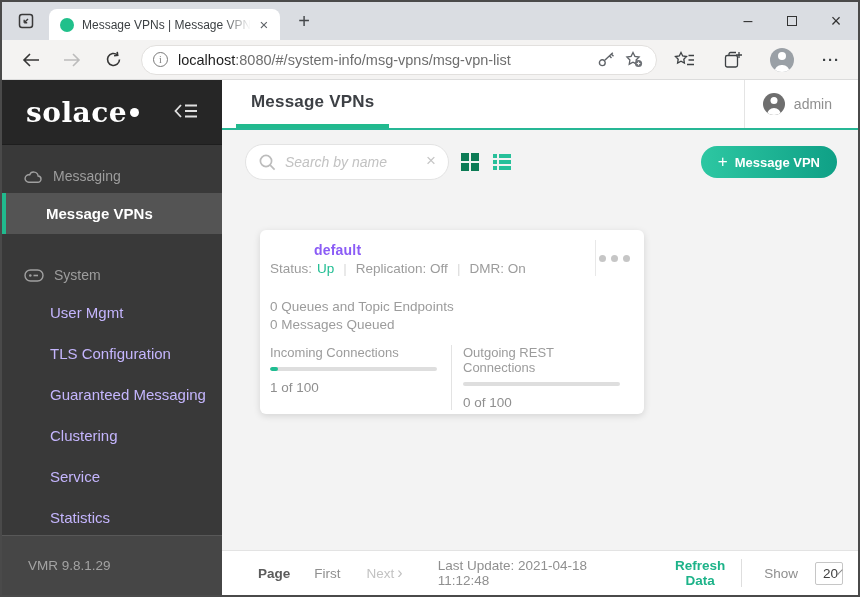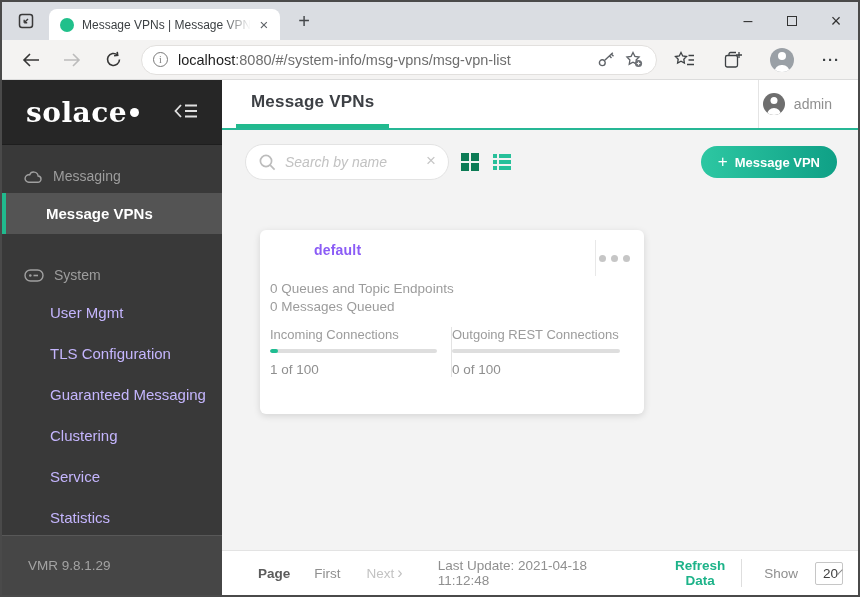--- a/index.html
+++ b/index.html
@@ -49,21 +49,21 @@
   .nav-section .label { color:#9d9d9d; font-size:14px; }
   .nav-item { height:41px; display:flex; align-items:center; padding-left:44px; font-size:15px; color:#c4b5fd; cursor:pointer; border-left:4px solid transparent; }
   .nav-item.selected { background:#545454; border-left-color:#21ba8e; font-weight:bold; color:#fff; padding-left:40px; }
   .section-gap { height:24px; }
   .sidebar-footer { flex:none; height:60px; background:#464646; border-top:1px solid #585858; display:flex; align-items:center; padding-left:26px; color:#a3a3a3; font-size:13.5px; }
 
   
   .main { flex:1; display:flex; flex-direction:column; min-width:0; background:#f3f3f3; }
   .main-header { height:48px; background:#fff; display:flex; align-items:stretch; flex:none; }
   .page-tab { margin-left:14px; padding:0 15px; display:flex; align-items:center; border-bottom:4px solid #21ba8e; font-size:17px; font-weight:bold; color:#3d4045; letter-spacing:.2px; }
-  .admin-box { margin-left:auto; border-left:1px solid #e4e4e4; display:flex; align-items:center; gap:9px; padding:0 26px 0 4px; }
+  .admin-box { margin-left:auto; border-left:1px solid #e4e4e4; display:flex; align-items:center; gap:9px; padding:0 26px 0 18px; }
   .admin-avatar { width:22px; height:22px; border-radius:50%; background:#6e6e6e; position:relative; overflow:hidden; }
   .avatar-head { position:absolute; width:7px; height:7px; background:#fff; border-radius:50%; left:50%; top:4px; transform:translateX(-50%); }
   .avatar-body { position:absolute; width:14px; height:9px; background:#fff; border-radius:7px 7px 0 0; left:50%; bottom:-2px; transform:translateX(-50%); }
   .profile-avatar .avatar-head { width:8px; height:8px; top:4px; }
   .profile-avatar .avatar-body { width:15px; height:10px; bottom:-3px; }
   .admin-name { font-size:14px; color:#8f8f8f; }
   .accent-line { height:2px; background:#26b795; flex:none; }
 
   .content { flex:1; min-height:0; }
   .actions-row { display:flex; align-items:center; padding:14px 21px 0 23px; }
@@ -85,21 +85,21 @@
   .vpn-card { width:384px; height:184px; background:#fff; border-radius:6px; margin:50px 0 0 38px; box-shadow:0 2px 7px rgba(0,0,0,.13); padding:12px 10px 0 10px; position:relative; }
   .card-title { font-size:14px; font-weight:bold; color:#8b5cf6; letter-spacing:.2px;margin-left:44px; }
   .card-status { margin-top:3px; font-size:13.5px; color:#9c9c9c; display:flex; align-items:center; }
   .status-up { color:#1fbd92; margin-left:5px; }
   .pipe { color:#d9d9d9; margin:0 9px; }
   .card-menu { position:absolute; top:10px; right:0; height:36px; display:flex; align-items:center; border-left:1px solid #e8e8e8; padding:0 14px 0 0; width:49px; justify-content:flex-end; gap:5px; cursor:pointer; background:transparent; border-top:none; border-right:none; border-bottom:none; }
   .dot { width:7px; height:7px; border-radius:50%; background:#c6c6c6; }
   .card-lines { margin-top:22px; font-size:13.5px; color:#9c9c9c; line-height:18px; }
   .metrics { display:flex; margin-top:11px; }
   .metric { width:181px; padding-right:14px; }
-  .metric + .metric { border-left:1px solid #e3e3e3; flex:1; }
+  .metric + .metric { border-left:1px solid #e3e3e3; padding-left:11px; flex:1; }
   .metric-label { font-size:13px; color:#9c9c9c; }
   .bar-track { margin-top:7px; height:4px; border-radius:2px; background:#dedede; overflow:hidden; }
   .bar-fill { height:4px; border-radius:2px; background:#1fbd92; width:0; }
   .metric-value { margin-top:9px; font-size:13.5px; color:#8f8f8f; }
 
   
   .main-footer { flex:none; height:45px; background:#fff; border-top:1px solid #e3e3e3; display:flex; align-items:center; font-size:13.5px; padding:0 15px 0 36px; }
   .f-page { color:#5c5c5c; font-weight:bold; margin-right:24px; }
   .f-link { color:#8f8f8f; background:none; border:none; font-size:13.5px; cursor:pointer; font-family:"Liberation Sans",sans-serif; }
   .f-first { margin-right:26px; }
@@ -303,20 +303,28 @@
             </span>
           </button>
           <button class="create-btn">
             <span class="create-plus">+</span>
             <span>Message VPN</span>
           </button>
         </div>
 
         <div class="vpn-card">
           <div class="card-title">default</div>
+          <div class="card-status">
+            <span>Status:</span>
+            <span class="status-up">Up</span>
+            <span class="pipe">|</span>
+            <span>Replication: Off</span>
+            <span class="pipe">|</span>
+            <span>DMR: On</span>
+          </div>
           <button class="card-menu">
             <span class="dot"></span>
               <span class="dot"></span>
               <span class="dot"></span>
           </button>
           <div class="card-lines">
             <div>0 Queues and Topic Endpoints</div>
             <div>0 Messages Queued</div>
           </div>
           <div class="metrics">

